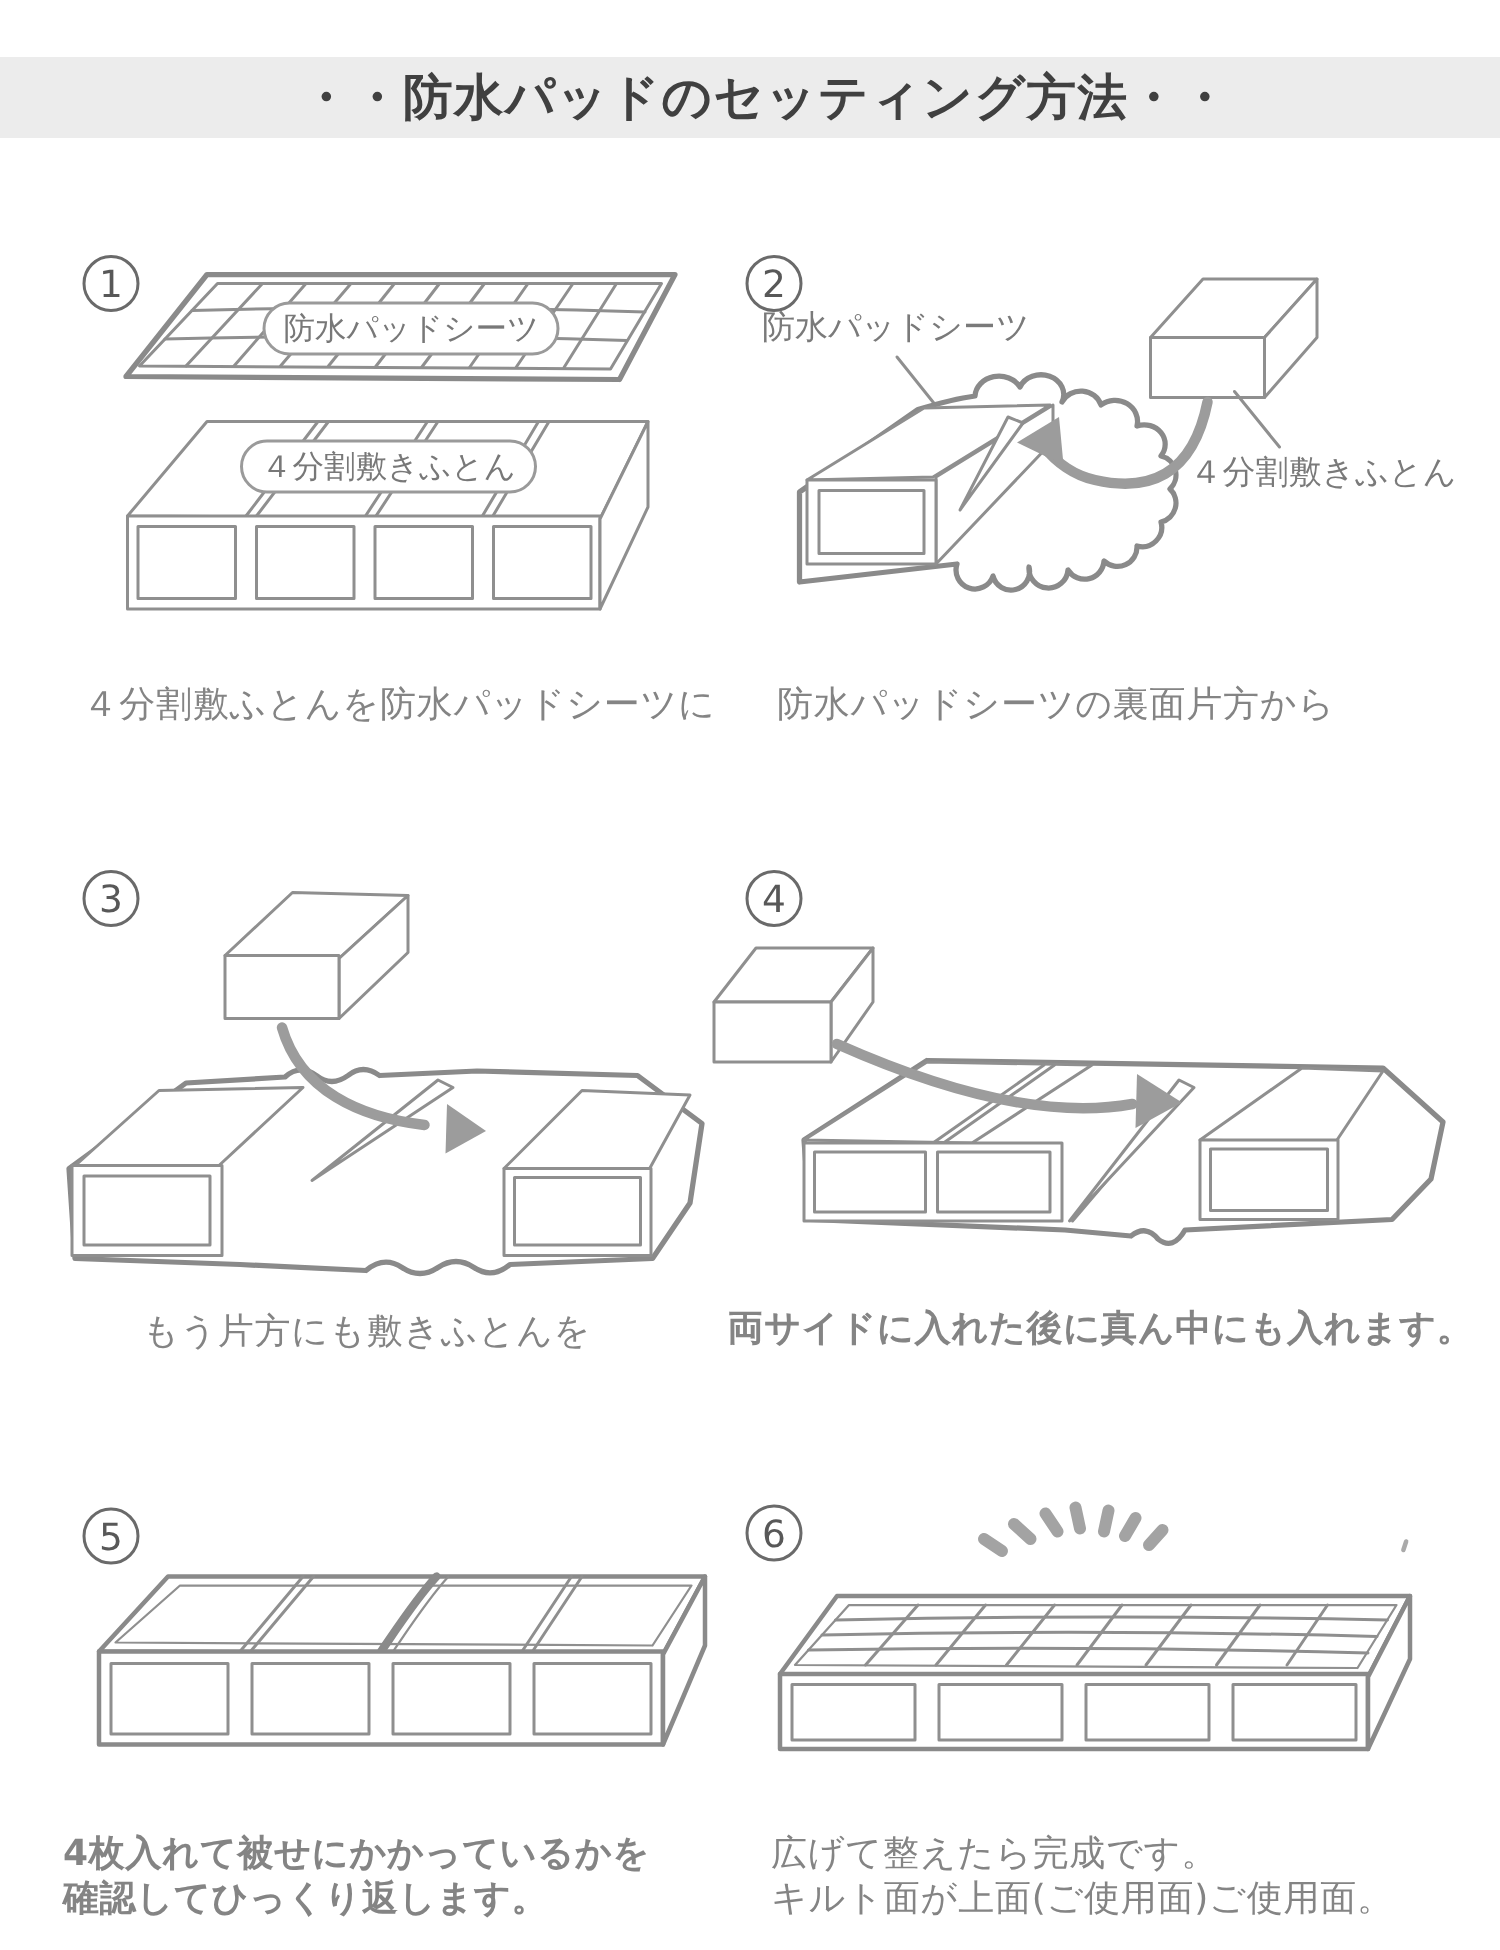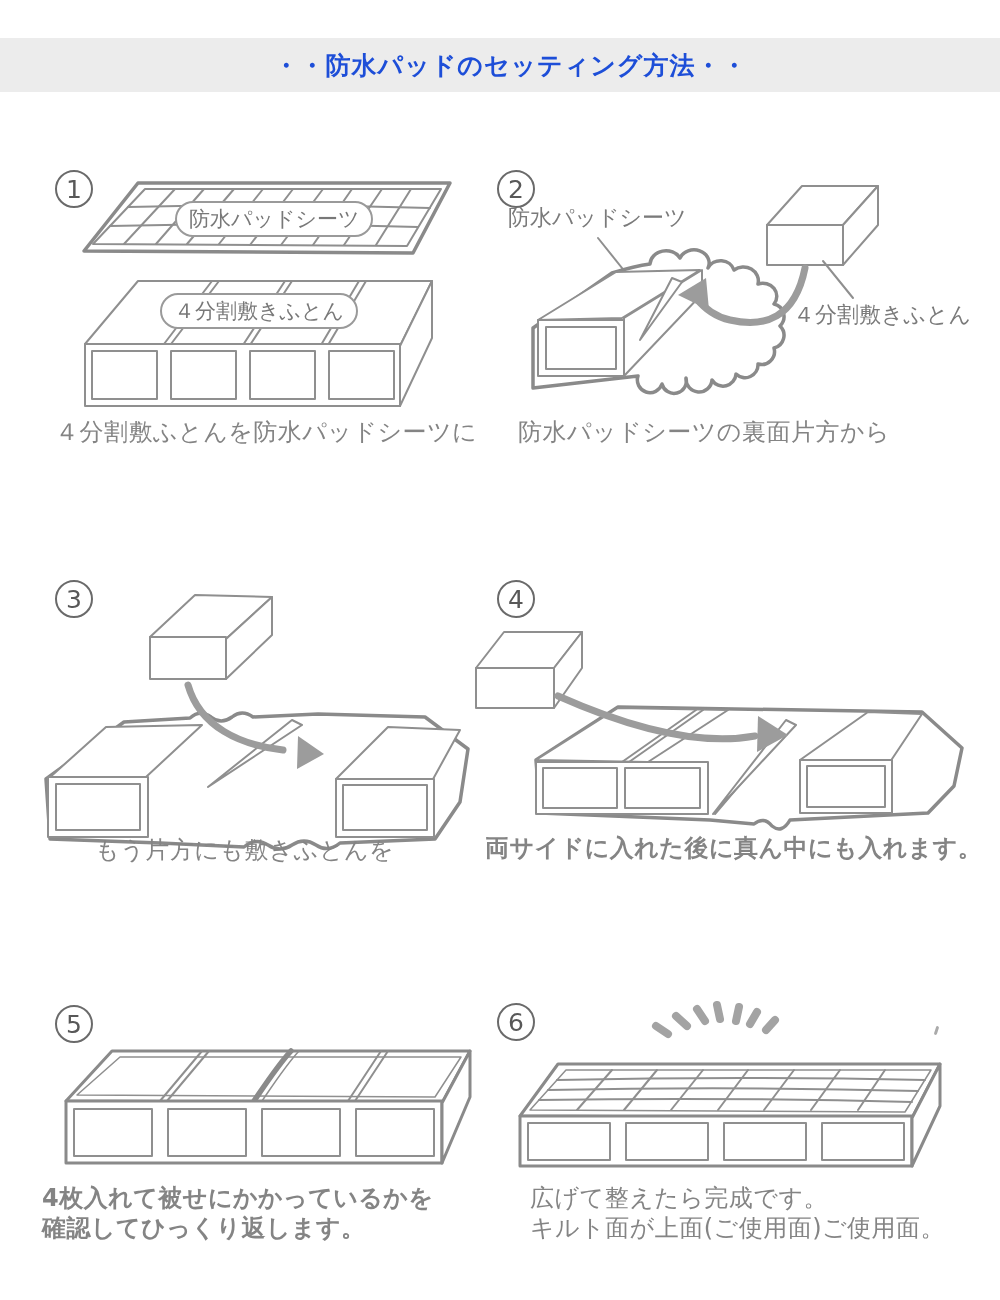--- a/index.html
+++ b/index.html
@@ -1,27 +1,27 @@
 <!DOCTYPE html>
 <html><head>
 <meta charset="utf-8">
 <style>
   html,body{margin:0;padding:0;background:#fff;}
   #page{position:relative;width:1000px;height:1300px;background:#fff;overflow:hidden;
         font-family:"DejaVu Sans",sans-serif;}
   
   .header-bar{position:absolute;left:0;top:38px;width:1000px;height:54px;background:#ececec;
               display:flex;align-items:center;justify-content:center;}
-  .header-title{font-size:25px;font-weight:bold;color:#1d4ed8;letter-spacing:1px;white-space:nowrap;margin-left:21px;}
+  .header-title{font-size:33px;font-weight:bold;color:#404040;letter-spacing:1px;white-space:nowrap;margin-left:21px;}
   
   .step{position:absolute;}
   .badge{position:absolute;width:38px;height:38px;border:2.5px solid #6a6a6a;border-radius:50%;
          display:flex;align-items:center;justify-content:center;
          font-size:25px;color:#585858;background:#fff;box-sizing:border-box;}
-  .caption{position:absolute;font-size:24px;line-height:30px;color:#848484;letter-spacing:0.5px;white-space:nowrap;}
+  .caption{position:absolute;font-size:24px;line-height:30px;color:#848484;letter-spacing:0.5px;white-space:nowrap;margin-top:37px;}
   .stadium{position:absolute;font-size:21px;color:#787878;background:#fff;border:2px solid #9a9a9a;
            border-radius:18px;padding:2px 12px;white-space:nowrap;z-index:3;}
   .anno{position:absolute;font-size:22px;color:#7a7a7a;white-space:nowrap;z-index:3;}
   .ill{position:absolute;}
   .tick{position:absolute;width:3px;height:9px;background:#aaa;border-radius:2px;transform:rotate(18deg);}
   svg{overflow:visible;}
 </style>
 </head>
 <body>
 
@@ -224,19 +224,19 @@
         <path d="M 41,98 Q 228,95 414,100"></path>
         <rect x="22" y="114" width="392" height="50" stroke="#8a8a8a" stroke-width="3" fill="#fff"></rect>
         <rect x="30" y="121" width="82" height="37"></rect>
           <rect x="128" y="121" width="82" height="37"></rect>
         <rect x="226" y="121" width="82" height="37"></rect>
           <rect x="324" y="121" width="82" height="37"></rect>
         <polygon points="414,116 442,62 442,104 414,164" stroke="#8a8a8a" stroke-width="3" fill="#fff"></polygon>
       </g>
     </svg>
     <span class="tick" style="left:445px;top:26px;"></span>
-    <div class="caption" style="left:40px;top:183px;">
+    <div class="caption" style="left:24px;top:183px;">
       <div>広げて整えたら完成です。</div>
       <div>キルト面が上面(ご使用面)ご使用面。</div>
     </div>
   </div>
 
 </div>
 
 </body></html>

